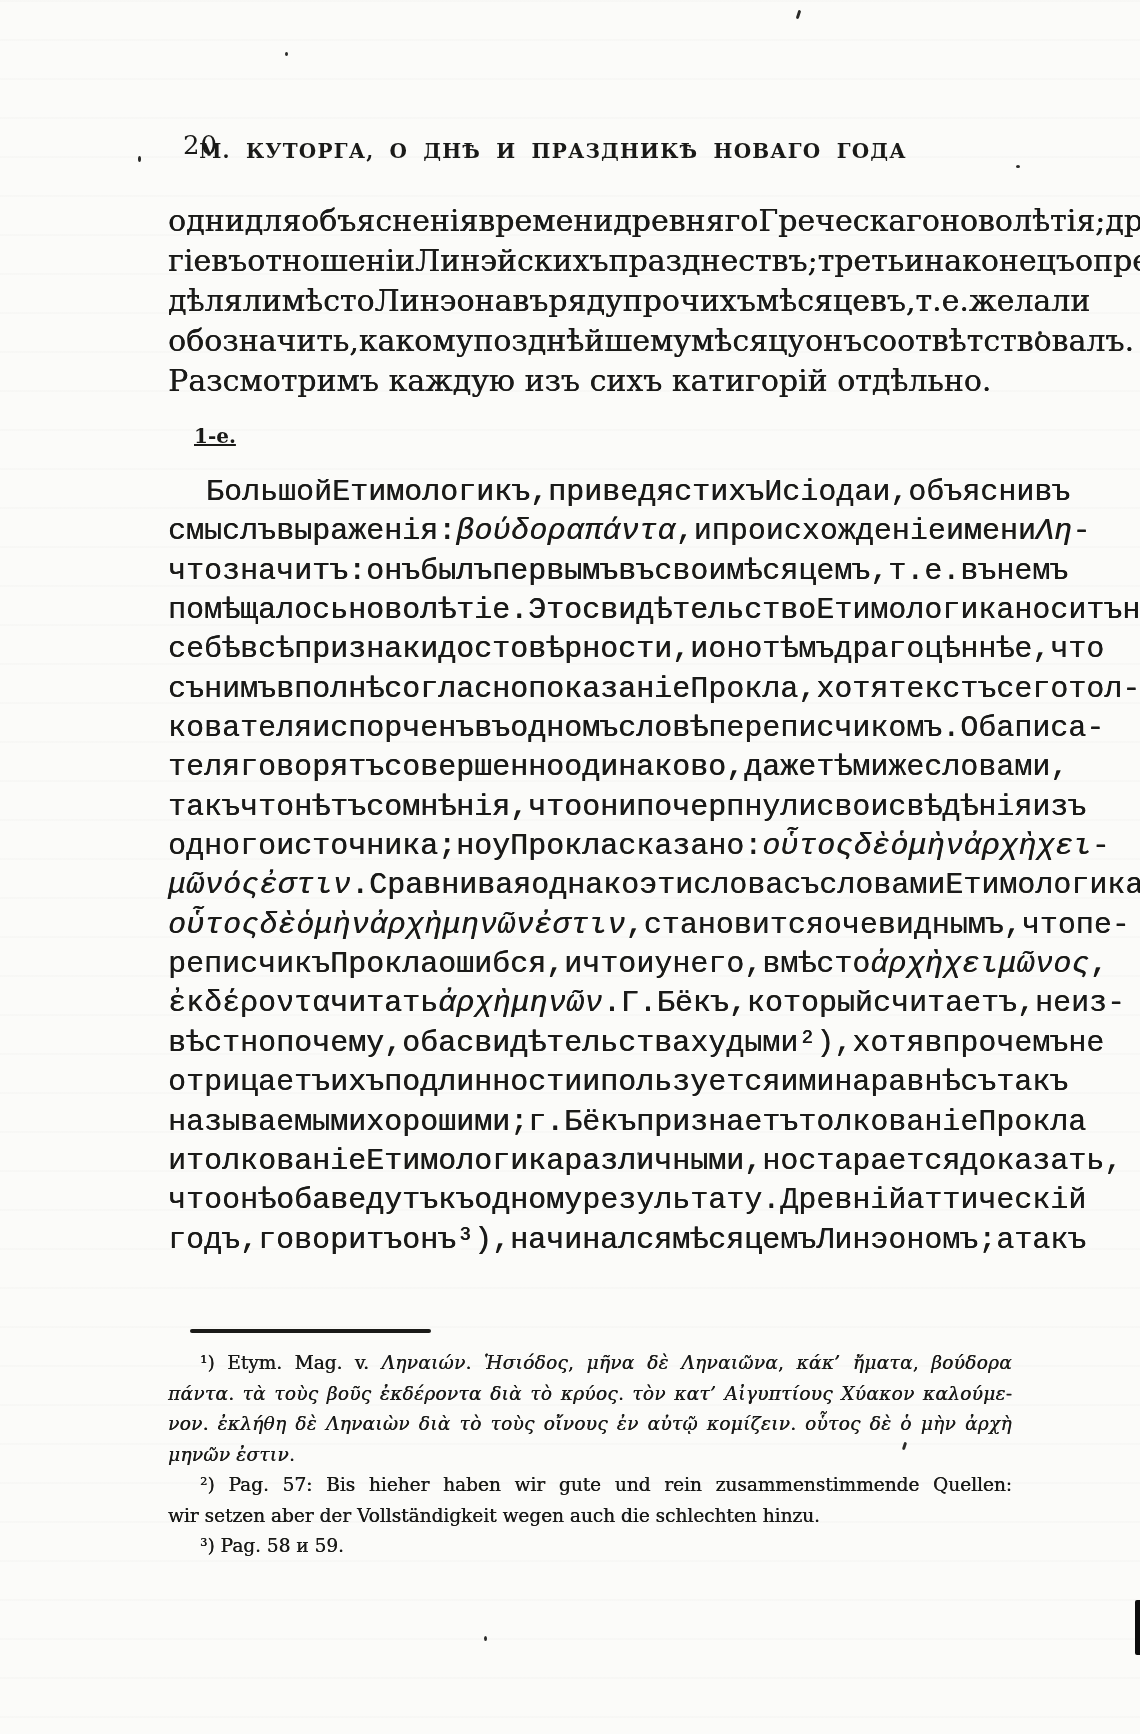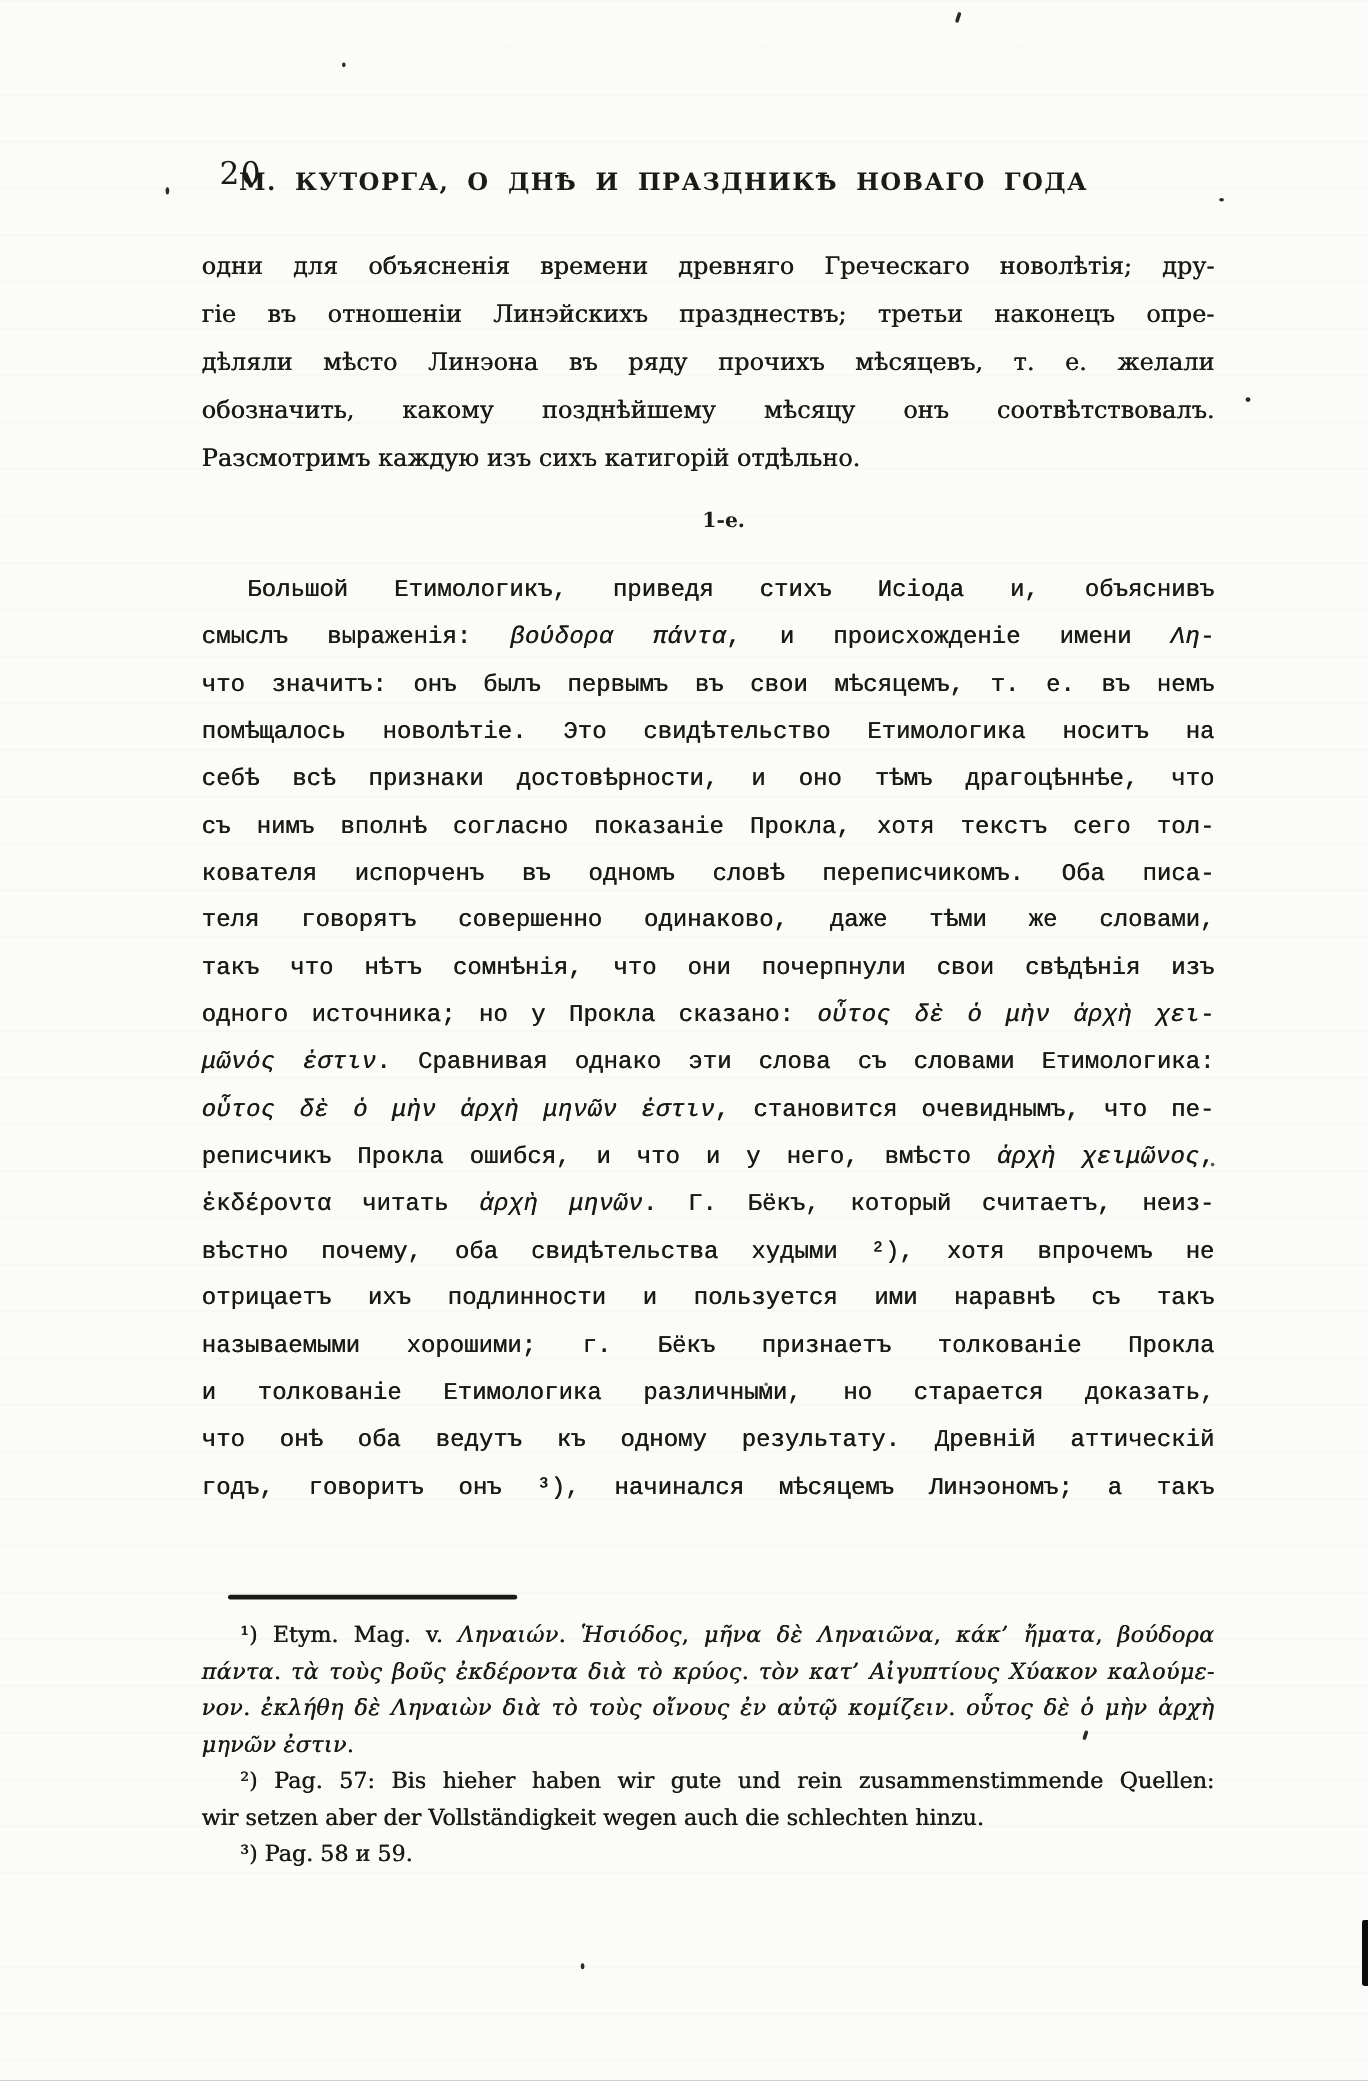--- a/index.html
+++ b/index.html
@@ -27,25 +27,25 @@
     position:absolute;left:168px;top:139px;width:770px;
     text-align:center;font-size:20px;font-weight:bold;
     letter-spacing:1.2px;word-spacing:7px;white-space:nowrap;
   }
   .col{position:absolute;left:168px;width:844px;}
   .p1{top:201px;}
   .p2{top:473px;}
   .heading{
     position:absolute;left:168px;top:424px;width:844px;
     padding-left:26px;box-sizing:border-box;
-    text-align:center;font-size:17px;font-weight:bold;
+    text-align:left;font-size:20px;font-weight:bold;text-decoration:underline;
   }
   .line{
     position:relative;width:100%;box-sizing:border-box;
-    font-size:20px;
+    font-size:30px;
     text-shadow:0.35px 0 0 currentColor;
     white-space:nowrap;
   }
   .p1 .line{height:40px;line-height:40px;}
   .p2 .line{height:39.35px;line-height:39.35px;font-family:Liberation Mono, monospace;}
   .line.flex{display:flex;justify-content:space-between;align-items:baseline;white-space:normal;}
   .line.indent{padding-left:38px;}
   .gk{font-style:italic;letter-spacing:.3px;}
   .fnrule{
     position:absolute;left:190px;top:1329px;width:241px;height:4px;

